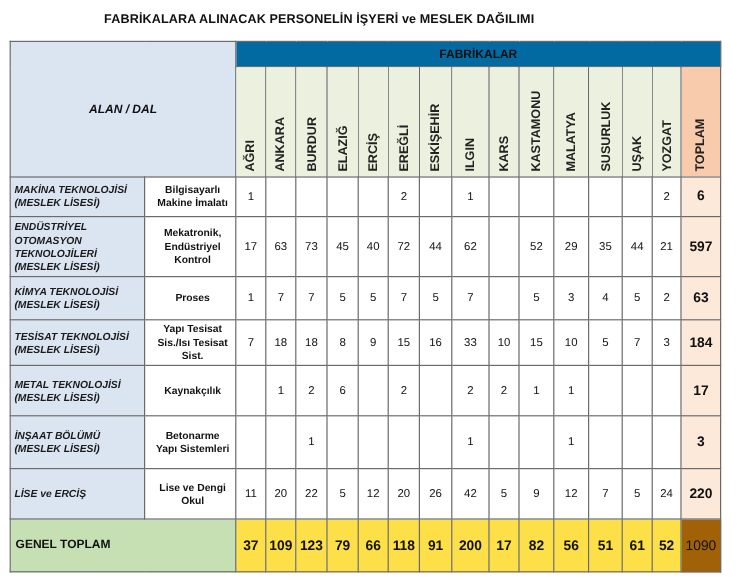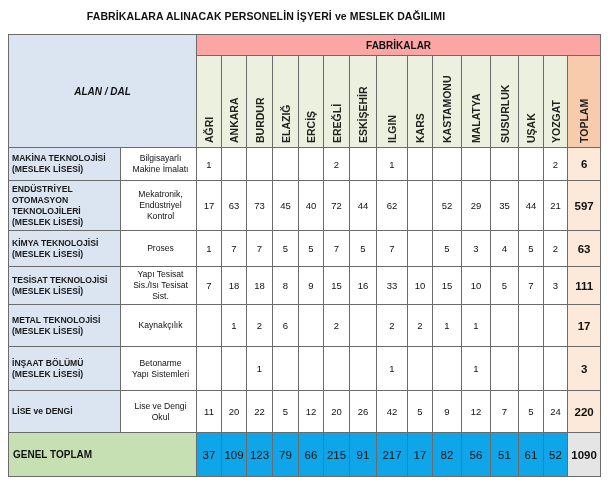--- a/index.html
+++ b/index.html
@@ -14,50 +14,51 @@
     table-layout: fixed; width: 592px;
   }
   table.grid td {
     border: 1px solid #6b6b6b; font-size: 10px; color: #111;
     text-align: center; vertical-align: middle; padding: 0;
   }
   .head-alan {
     background: #dbe5f1; font-weight: bold; font-size: 11.5px; color: #333; font-style: italic;
   }
   .head-fab {
-    background: #fca5a5; font-weight: bold; font-size: 11.5px; color: #333;
+    background: #0369a1; font-weight: bold; font-size: 11.5px; color: #333;
     height: 21px;
   }
   .head-name {
     background: #ebf1de; height: 92px; position: relative;
   }
   .head-name .vt {
     position: absolute; left: 50%; bottom: 4px;
     transform-origin: left bottom;
     transform: rotate(-90deg) translate(0, 50%);
     white-space: nowrap; font-weight: bold; font-size: 10.5px; color: #222;
   }
   .head-total { background: #f8cbad; }
   .alan {
     background: #dbe5f1; text-align: left !important; font-weight: bold;
     font-size: 8.6px !important; padding-left: 3px !important; line-height: 11px;
     color: #1a1a1a !important;
+    font-style: italic;
   }
   .dal {
-    background: #ffffff; text-align: left; font-weight: normal;
+    background: #ffffff; text-align: left; font-weight: bold;
     font-size: 8.6px !important; padding-left: 4px !important; line-height: 11px;
   }
   .val { background: #ffffff; font-size: 9.5px !important; }
   .tot { background: #fde9d9; font-weight: bold; font-size: 11.5px !important; color: #111; }
   .grand-label {
     background: #c6e0b4; text-align: left !important; font-weight: bold;
     font-size: 10px !important; padding-left: 4px !important; margin-left: 15px;
   }
-  .grand-val { background: #0ea5e9; font-weight: normal; font-size: 11.5px !important; }
-  .grand-tot { background: #e5e5e5; font-weight: bold; font-size: 11.5px !important; }
+  .grand-val { background: #fde047; font-weight: bold; font-size: 11.5px !important; }
+  .grand-tot { background: #a16207; font-weight: normal; font-size: 11.5px !important; }
 </style>
 </head>
 <body>
 
 <div class="title">FABRİKALARA ALINACAK PERSONELİN İŞYERİ ve MESLEK DAĞILIMI</div>
 
 <table class="grid">
   <colgroup>
     <col style="width:112px">
       <col style="width:76px">
@@ -223,21 +224,21 @@
         <td class="val">9</td>
         <td class="val">15</td>
         <td class="val">16</td>
         <td class="val">33</td>
         <td class="val">10</td>
         <td class="val">15</td>
         <td class="val">10</td>
         <td class="val">5</td>
         <td class="val">7</td>
         <td class="val">3</td>
-        <td class="tot">111</td>
+        <td class="tot">184</td>
       </tr>
       <tr style="height: 42px;">
         <td class="alan">
           <div>METAL TEKNOLOJİSİ</div>
           <div>(MESLEK LİSESİ)</div>
         </td>
         <td class="dal">
           <div>Kaynakçılık</div>
         </td>
         <td class="val"></td>
@@ -276,21 +277,21 @@
         <td class="val"></td>
         <td class="val"></td>
         <td class="val">1</td>
         <td class="val"></td>
         <td class="val"></td>
         <td class="val"></td>
         <td class="tot">3</td>
       </tr>
       <tr style="height: 42px;">
         <td class="alan">
-          <div>LİSE ve DENGİ</div>
+          <div>LİSE ve ERCİŞ</div>
         </td>
         <td class="dal">
           <div>Lise ve Dengi</div>
           <div>Okul</div>
         </td>
         <td class="val">11</td>
         <td class="val">20</td>
         <td class="val">22</td>
         <td class="val">5</td>
         <td class="val">12</td>
@@ -305,23 +306,23 @@
         <td class="val">24</td>
         <td class="tot">220</td>
       </tr>
       <tr style="height: 44px;">
         <td class="grand-label" colspan="2">GENEL TOPLAM</td>
         <td class="grand-val">37</td>
         <td class="grand-val">109</td>
         <td class="grand-val">123</td>
         <td class="grand-val">79</td>
         <td class="grand-val">66</td>
-        <td class="grand-val">215</td>
+        <td class="grand-val">118</td>
         <td class="grand-val">91</td>
-        <td class="grand-val">217</td>
+        <td class="grand-val">200</td>
         <td class="grand-val">17</td>
         <td class="grand-val">82</td>
         <td class="grand-val">56</td>
         <td class="grand-val">51</td>
         <td class="grand-val">61</td>
         <td class="grand-val">52</td>
         <td class="grand-tot">1090</td>
       </tr>
     </tbody>
 </table>

